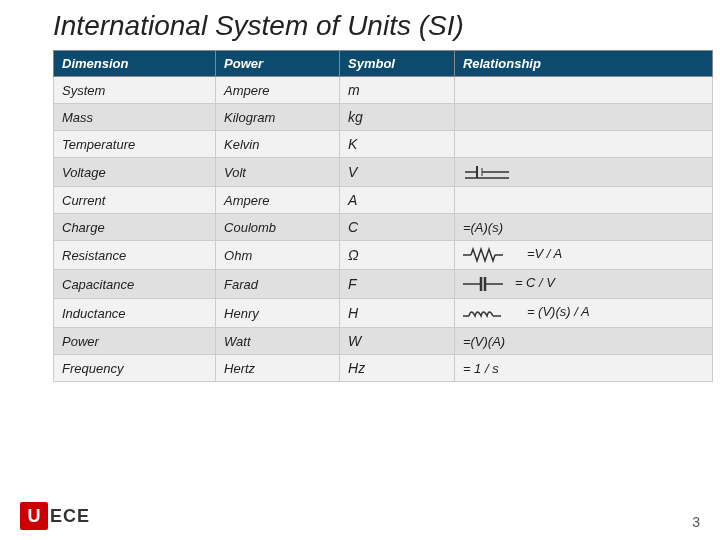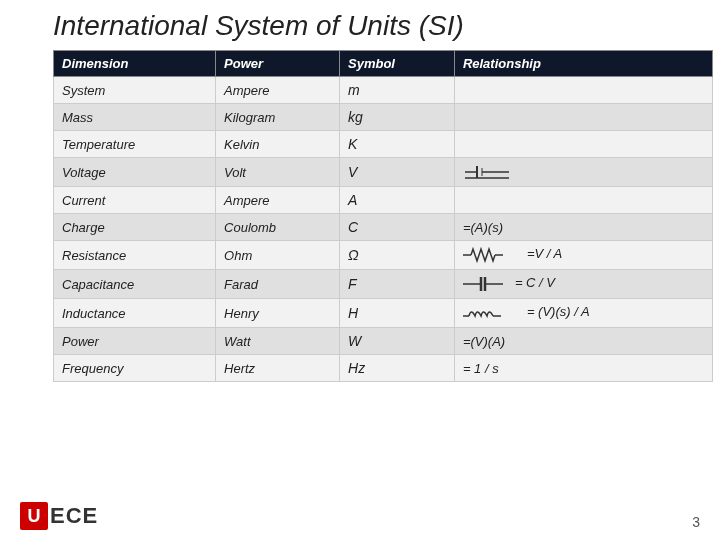--- a/index.html
+++ b/index.html
@@ -33,21 +33,21 @@
       margin-right: 10px;
     }
 
     table {
       width: 660px;
       border-collapse: collapse;
       font-size: 13px;
     }
 
     thead tr {
-      background: #0f172a;
+      background: #0c4a6e;
       color: #ffffff;
     }
 
     thead th {
       padding: 5px 8px;
       text-align: left;
       font-weight: bold;
       border: 1px solid #888;
     }
 
@@ -85,21 +85,21 @@
       font-weight: bold;
       font-size: 18px;
       display: flex;
       align-items: center;
       justify-content: center;
       border-radius: 2px;
       margin-right: 2px;
     }
 
     .logo-ece {
-      font-size: 22px;
+      font-size: 18px;
       font-weight: bold;
       color: #333;
       letter-spacing: 1px;
     }
 
     .page-number {
       position: absolute;
       bottom: 10px;
       right: 20px;
       font-size: 14px;

